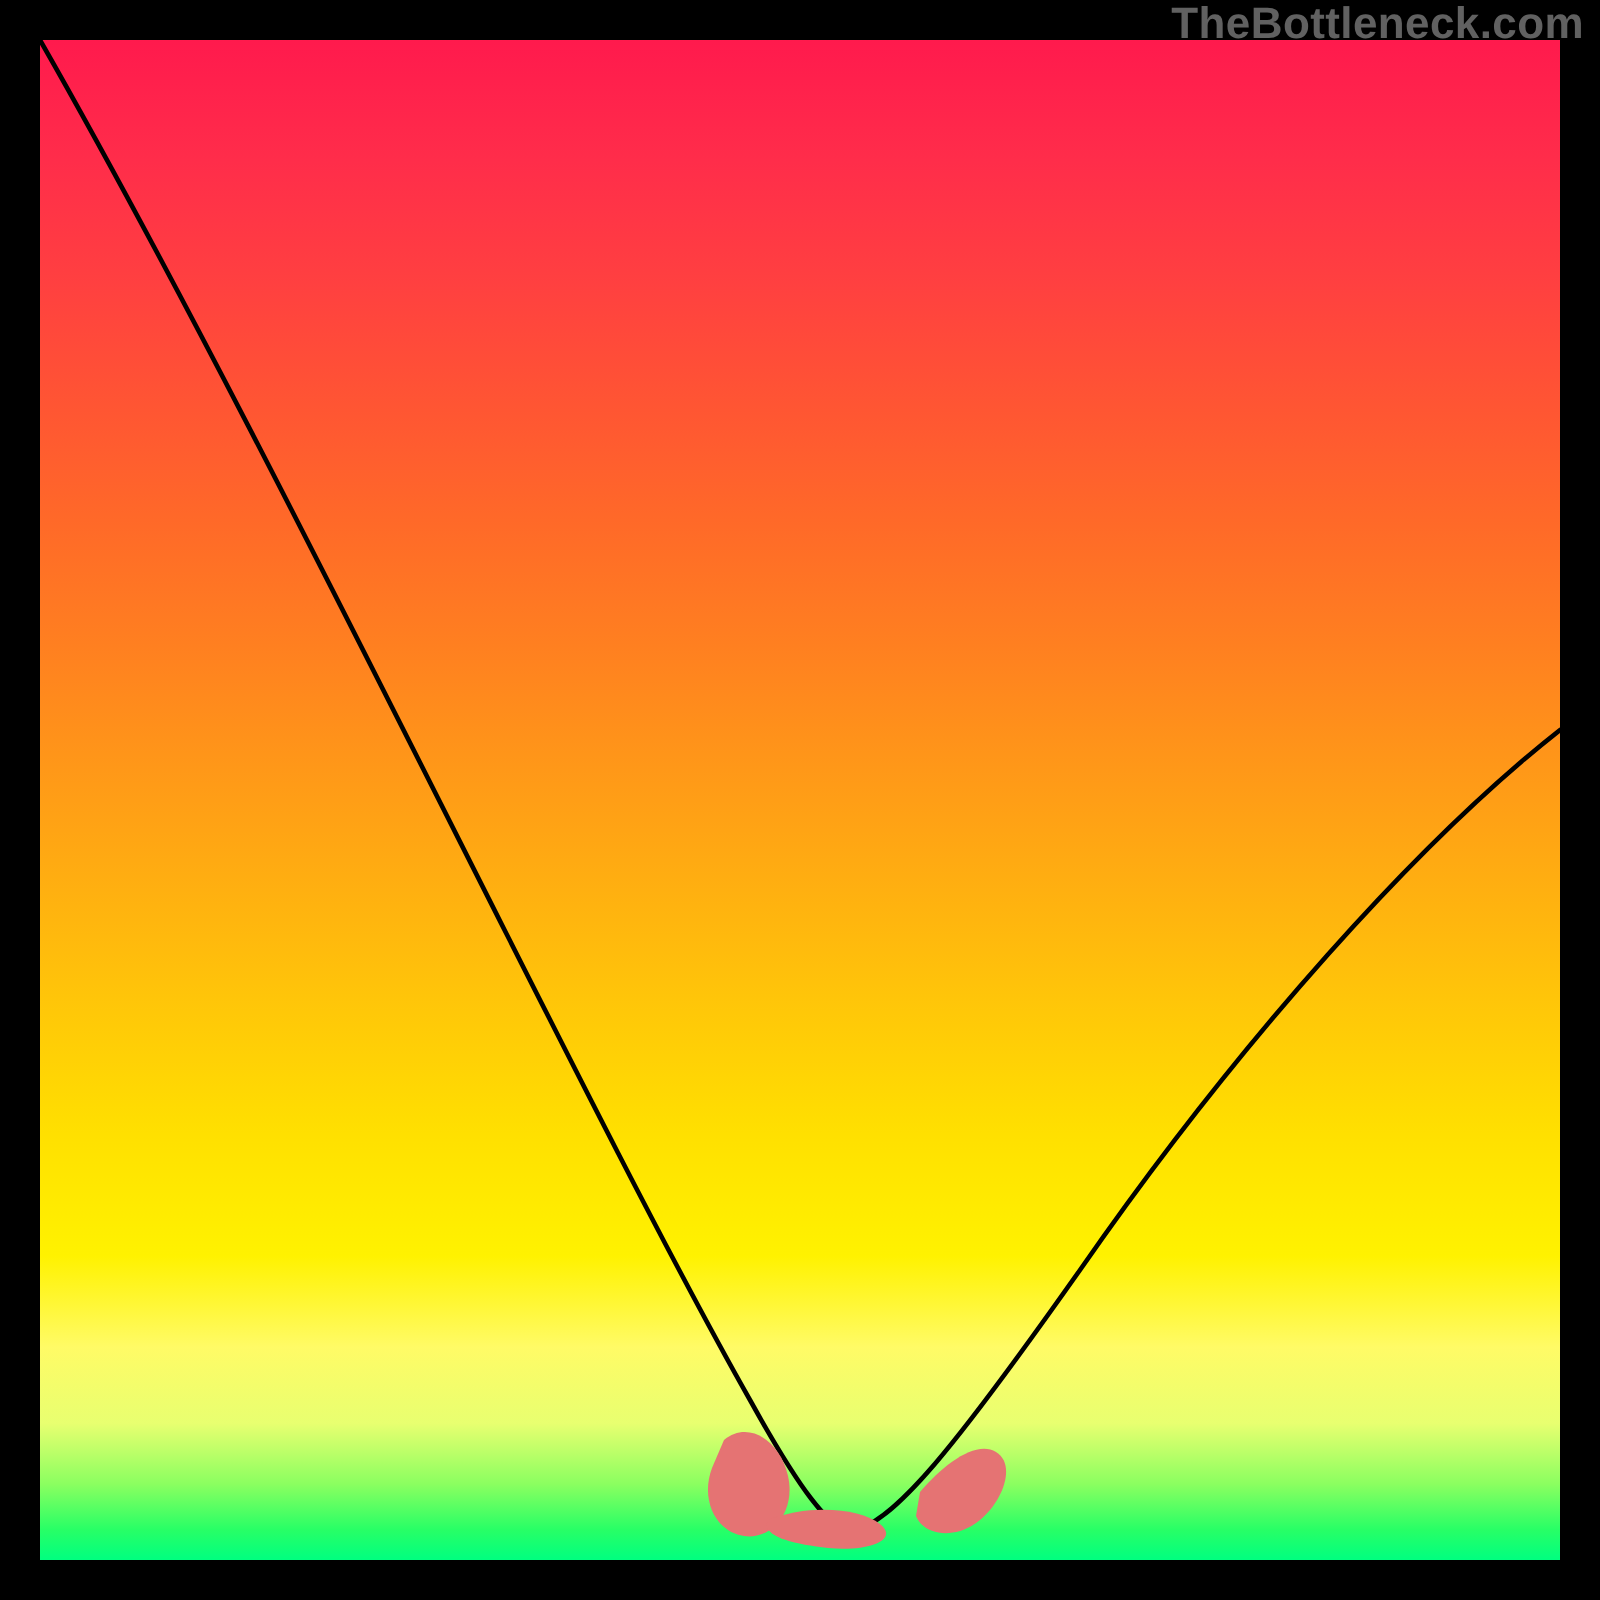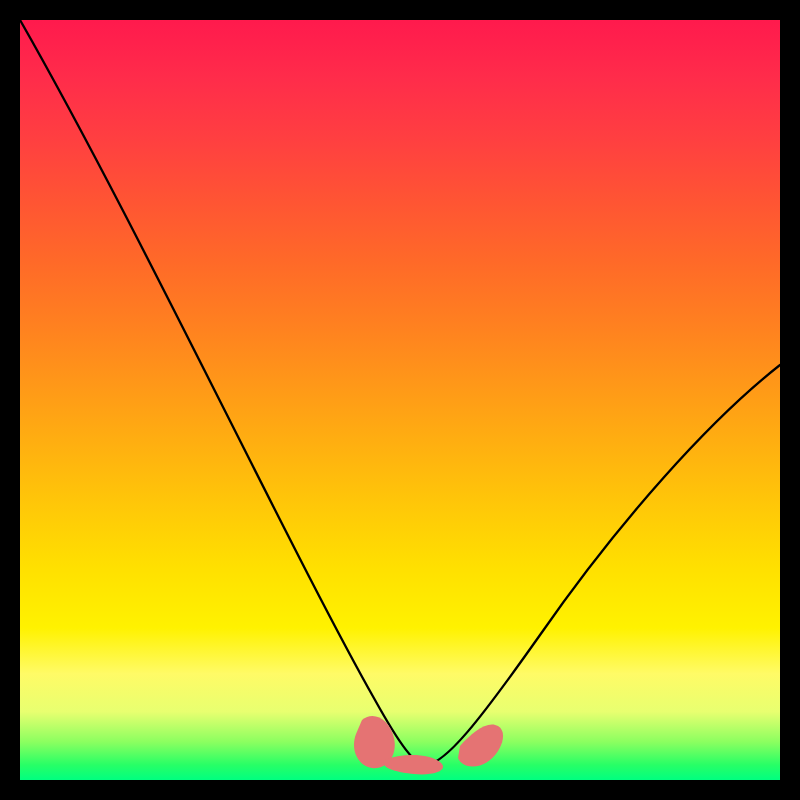--- a/index.html
+++ b/index.html
@@ -67,13 +67,14 @@
 
 <div class="frame">
   <div class="plot-area">
     <svg class="curve" viewBox="0 0 760 760" preserveAspectRatio="none">
       <path fill="none" stroke="#000" stroke-width="2.3" stroke-linecap="round" d="M 0 0 C 120 210, 270 530, 355 680 C 380 725, 395 745, 405 745 C 425 745, 460 700, 520 615 C 600 500, 690 400, 760 345"></path>
       <path fill="#e57373" stroke="none" d="M 342 700 C 354 690, 370 700, 374 718 C 378 736, 366 750, 352 748 C 338 746, 330 730, 336 714 Z"></path>
       <path fill="#e57373" stroke="none" d="M 364 740 C 384 732, 410 734, 420 742 C 430 750, 414 756, 394 754 C 376 752, 360 748, 364 740 Z"></path>
       <path fill="#e57373" stroke="none" d="M 440 726 C 452 712, 468 700, 478 706 C 488 712, 482 730, 470 740 C 458 750, 442 748, 438 738 Z"></path>
     </svg>
   </div>
+  <div class="watermark">TheBottleneck.com</div>
 </div>
 
 </body></html>

